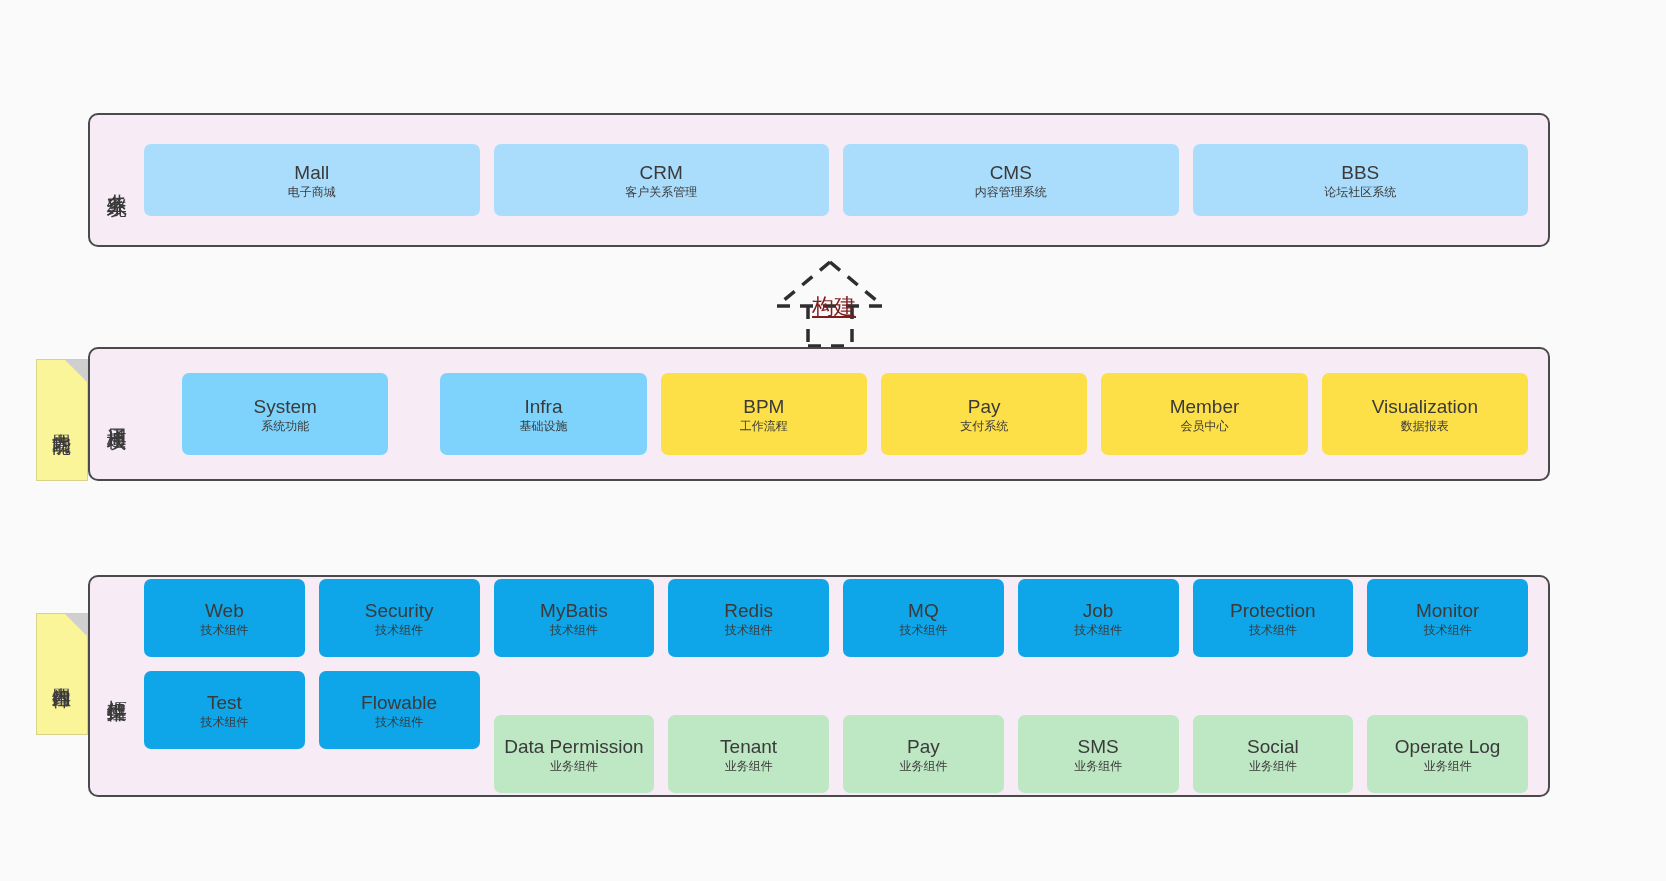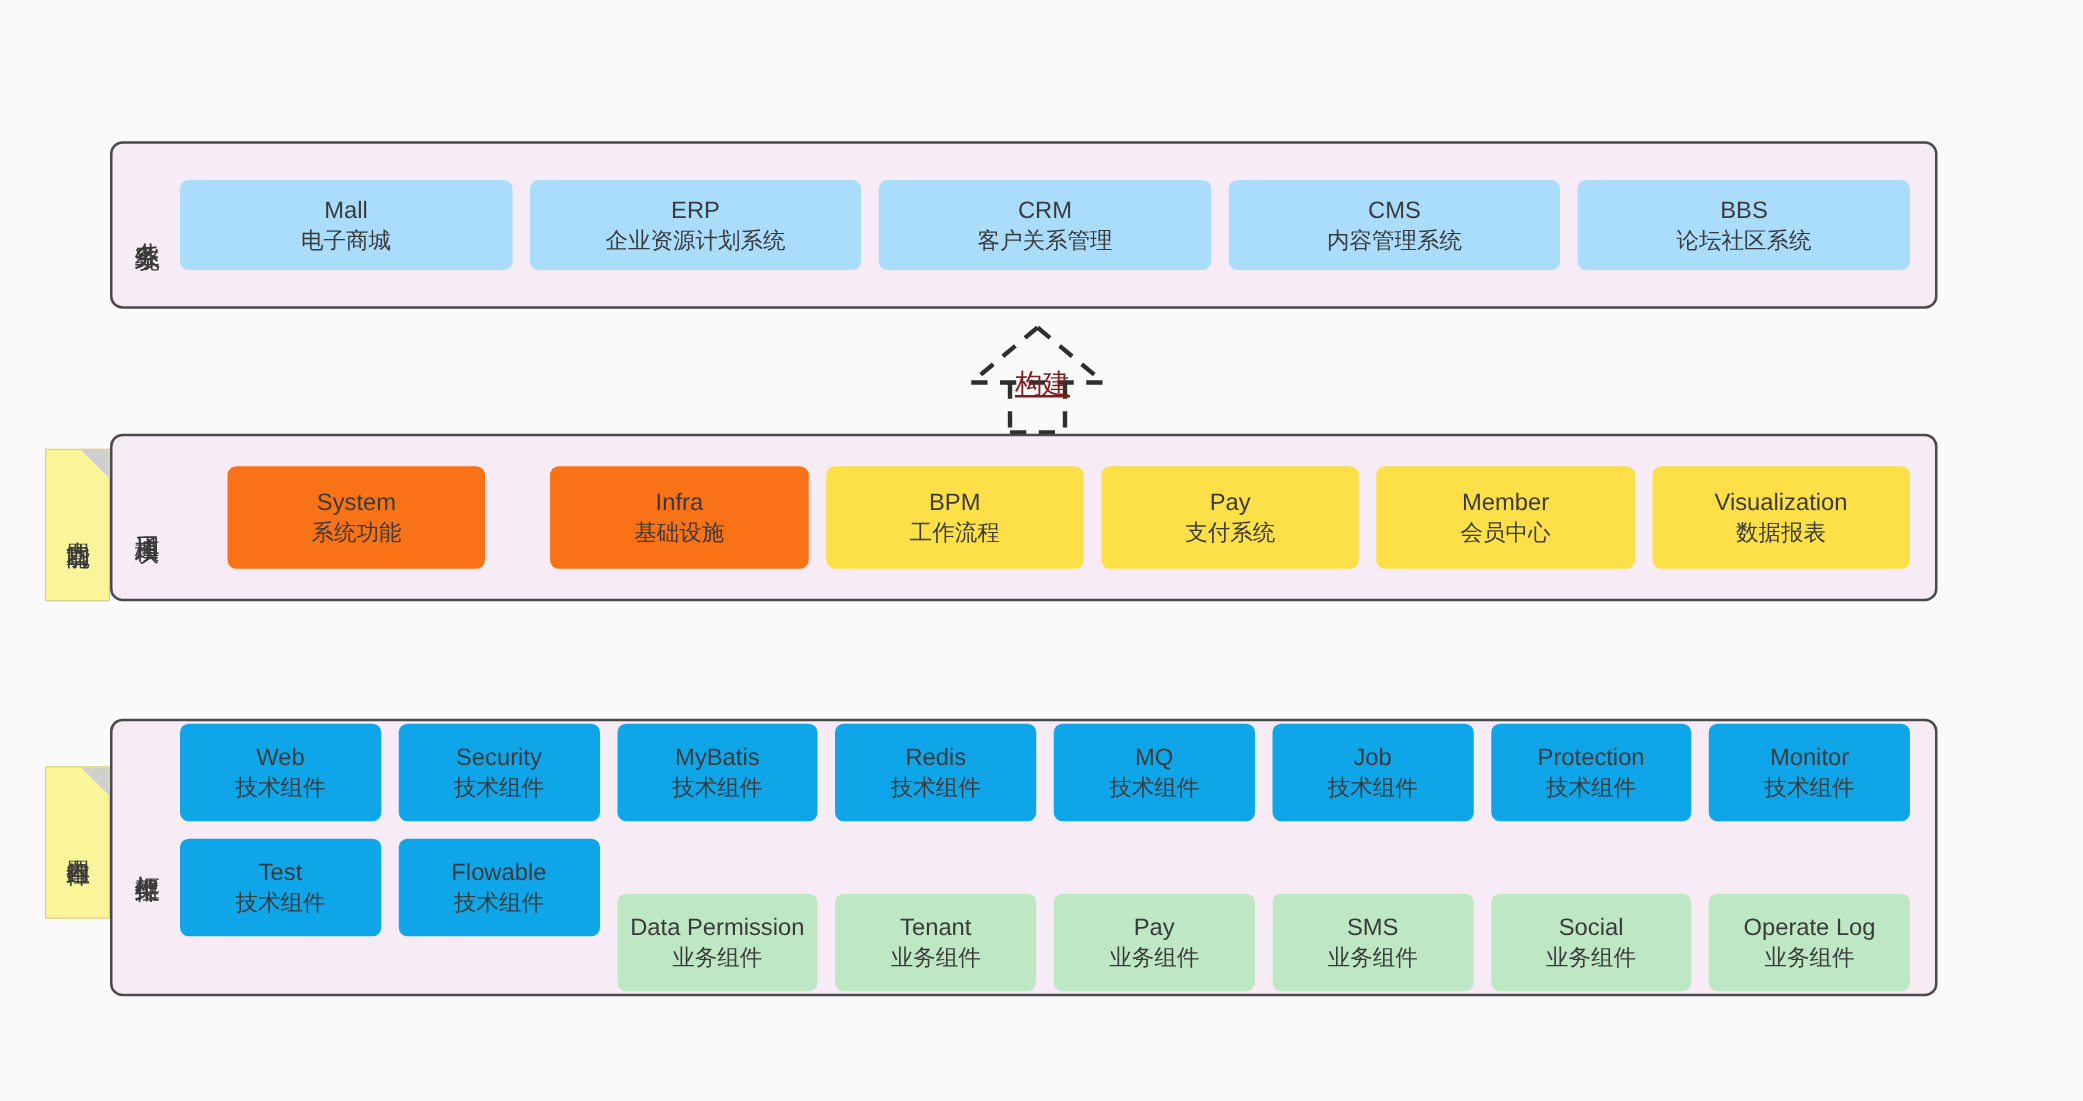--- a/index.html
+++ b/index.html
@@ -65,25 +65,25 @@
     border-radius: 7px;
     display: flex;
     flex-direction: column;
     align-items: center;
     justify-content: center;
     text-align: center;
     line-height: 1.32;
     padding: 6px 4px;
   }
   .card .t1 { font-size: 19px; }
-  .card .t2 { font-size: 18px; }
+  .card .t2 { font-size: 12px; }
 
   
   .c-blue        { background: #aadcfc; }
-  .c-red         { background: #f97316; margin-left: 38px; }
+  .c-red         { background: #7dd3fc; margin-left: 38px; }
   .c-pink        { background: #fde047; }
   .c-green       { background: #0ea5e9; }
   .c-greenlight  { background: #bee7c3; margin-top: 44px; }
 
   
   #layer-business { left: 88px;  top: 113px; width: 1462px; height: 134px; }
   #layer-business .cards { height: 100%; padding-right: 20px; }
   #layer-business .card  { height: 72px; }
 
   #layer-modules  { left: 88px;  top: 347px; width: 1462px; height: 134px; }
@@ -141,24 +141,20 @@
 <body>
 
 <div class="canvas">
 
   <div class="layer" id="layer-business">
     <div class="layer-label">业务系统</div>
     <div class="cards" id="business-cards">
         <div class="card c-blue">
           <div class="t1">Mall</div>
           <div class="t2">电子商城</div>
-        </div>
-        <div class="card c-blue">
-          <div class="t1">ERP</div>
-          <div class="t2">企业资源计划系统</div>
         </div>
         <div class="card c-blue">
           <div class="t1">CRM</div>
           <div class="t2">客户关系管理</div>
         </div>
         <div class="card c-blue">
           <div class="t1">CMS</div>
           <div class="t2">内容管理系统</div>
         </div>
         <div class="card c-blue">

